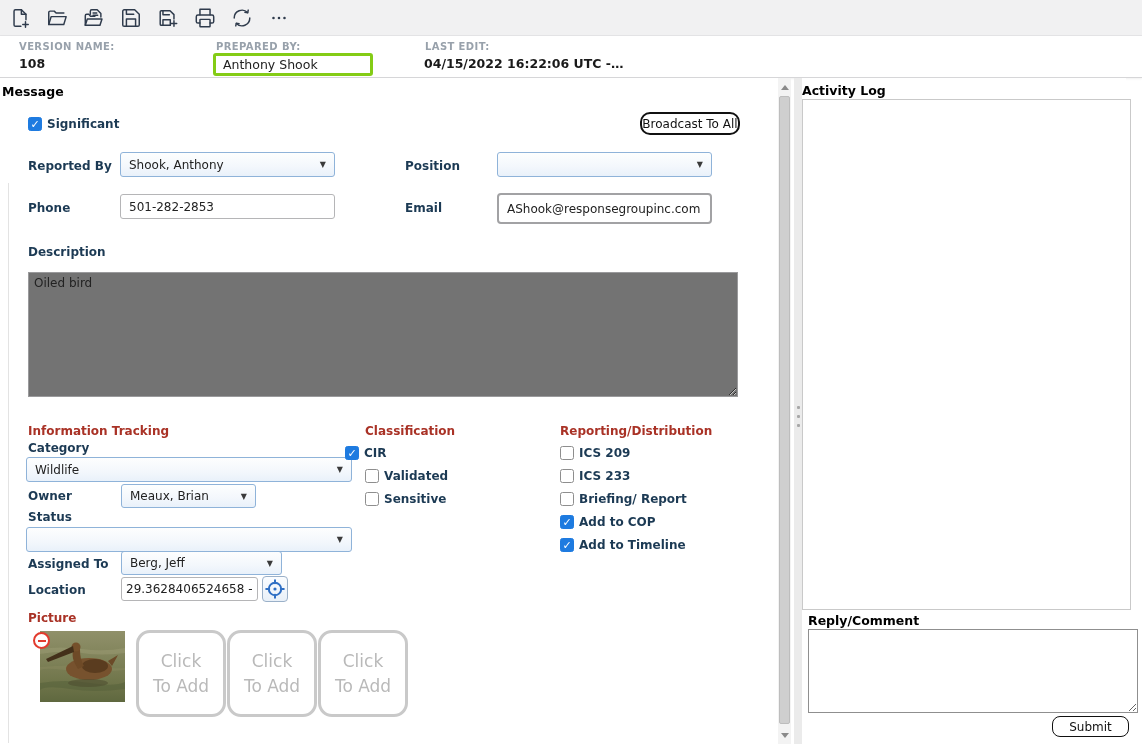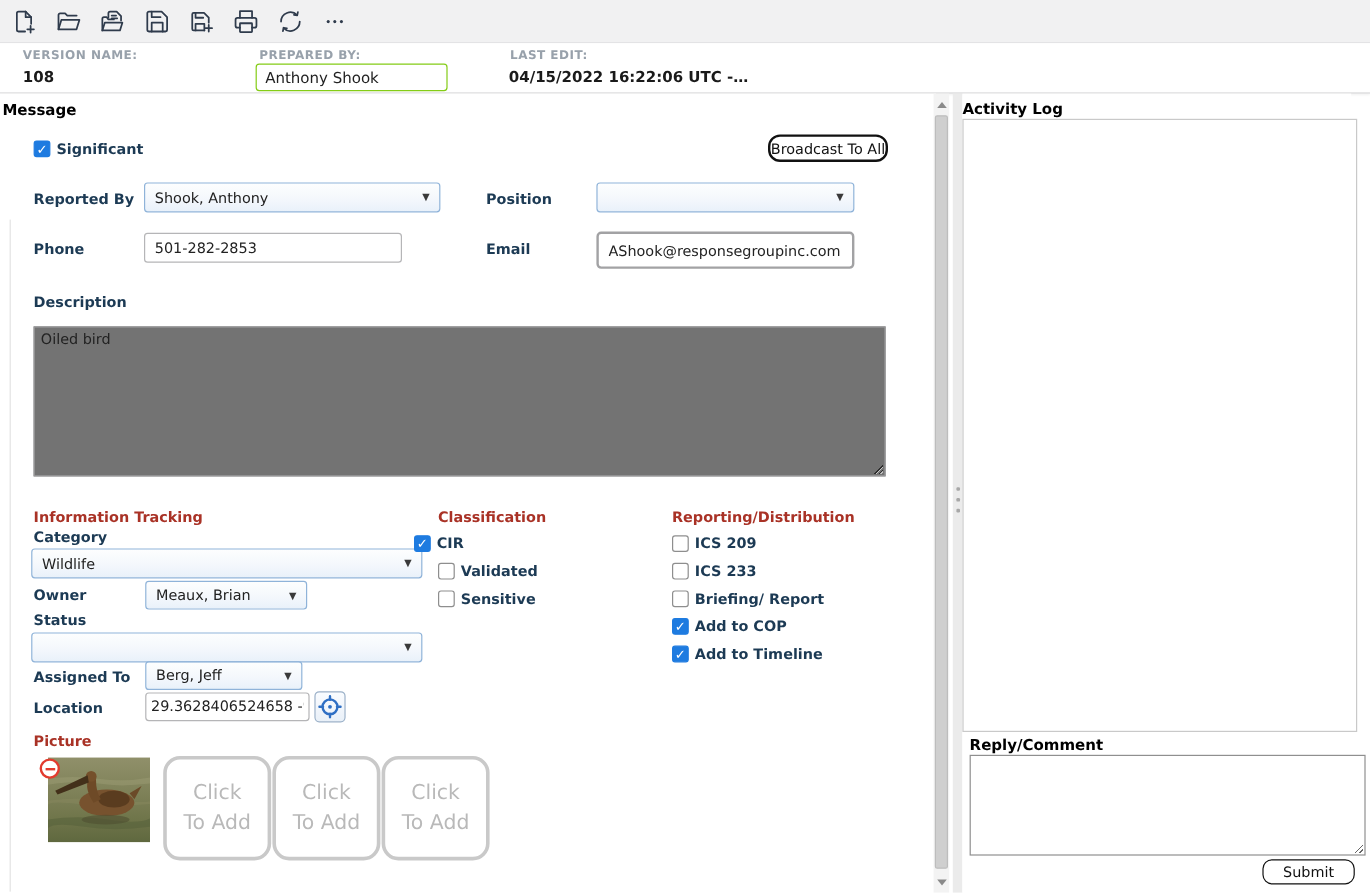--- a/index.html
+++ b/index.html
@@ -24,21 +24,21 @@
   
   .meta-bar {
     position:absolute; left:0; top:36px; width:1142px; height:42px; background:#fff;
     border-bottom:1px solid #d6d6d8; box-shadow:0 1px 2px rgba(0,0,0,0.06);
   }
   .meta-label {
     position:absolute; font-size:10px; font-weight:bold; color:#98a1ab; letter-spacing:0.4px;
   }
   .meta-value { position:absolute; font-size:12.5px; font-weight:bold; color:#1a1a1a; }
   .meta-input {
-    position:absolute; height:23px; border:1px solid #84cc16; border-radius:3px;
+    position:absolute; height:23px; border:3px solid #84cc16; border-radius:3px;
     font-family:inherit; font-size:12.5px; padding:0 7px; color:#222; background:#fff;
   }
 
   
   .form-panel { position:absolute; left:0; top:78px; width:780px; height:666px; background:#fff; }
   .group-edge { position:absolute; left:8px; top:105px; width:1px; height:560px; background:#e3e3e3; }
 
   .section-title { position:absolute; font-size:12.5px; font-weight:bold; color:#000; }
   .red-title { position:absolute; font-size:12px; font-weight:bold; color:#a93226; }
   .field-label { position:absolute; font-size:12px; font-weight:bold; color:#1c3a54; }
@@ -201,21 +201,21 @@
   <span class="section-title" style="left:2px; top:6px;">Message</span>
   <div class="group-edge"></div>
 
   <div class="cb-row" style="left:28px; top:39px;">
     <span class="checkbox checked"></span>
     <span class="cb-label">Significant</span>
   </div>
   <button class="pill-btn" style="left:640px; top:34px; width:100px; height:23px;">Broadcast To All</button>
 
   <span class="field-label" style="left:28px; top:81px;">Reported By</span>
-  <div class="dropdown" style="left:120px; top:74px; width:247px;">
+  <div class="dropdown" style="left:120px; top:74px; width:215px;">
     <span class="dd-value">Shook, Anthony</span>
     <span class="dd-arrow">▼</span>
   </div>
   <span class="field-label" style="left:405px; top:81px;">Position</span>
   <div class="dropdown" style="left:497px; top:74px; width:215px;">
     <span class="dd-value"></span>
     <span class="dd-arrow">▼</span>
   </div>
 
   <span class="field-label" style="left:28px; top:123px;">Phone</span>
@@ -236,21 +236,21 @@
   <div class="dropdown" style="left:121px; top:406px; width:135px; height:24px;">
     <span class="dd-value">Meaux, Brian</span>
     <span class="dd-arrow">▼</span>
   </div>
   <span class="field-label" style="left:28px; top:432px;">Status</span>
   <div class="dropdown" style="left:26px; top:449px; width:326px;">
     <span class="dd-value"></span>
     <span class="dd-arrow">▼</span>
   </div>
   <span class="field-label" style="left:28px; top:479px;">Assigned To</span>
-  <div class="dropdown" style="left:121px; top:473px; width:131px; height:24px;">
+  <div class="dropdown" style="left:121px; top:473px; width:161px; height:24px;">
     <span class="dd-value">Berg, Jeff</span>
     <span class="dd-arrow">▼</span>
   </div>
   <span class="field-label" style="left:28px; top:505px;">Location</span>
   <input class="text-input" style="left: 121px; top: 499px; width: 137px; height: 24px; padding: 0px 4px;" value="29.3628406524658 -94">
   <button class="locate-btn" style="left:262px; top:498px;">
     <svg width="20" height="20" viewBox="0 0 20 20" fill="none" stroke="#2f6fc4" stroke-width="2" stroke-linecap="round">
       <circle cx="10" cy="10" r="6.2"></circle>
       <path d="M10 1.2v3M10 15.8v3M1.2 10h3M15.8 10h3"></path>
       <circle cx="10" cy="10" r="1.6" fill="#2f6fc4" stroke="none"></circle>

